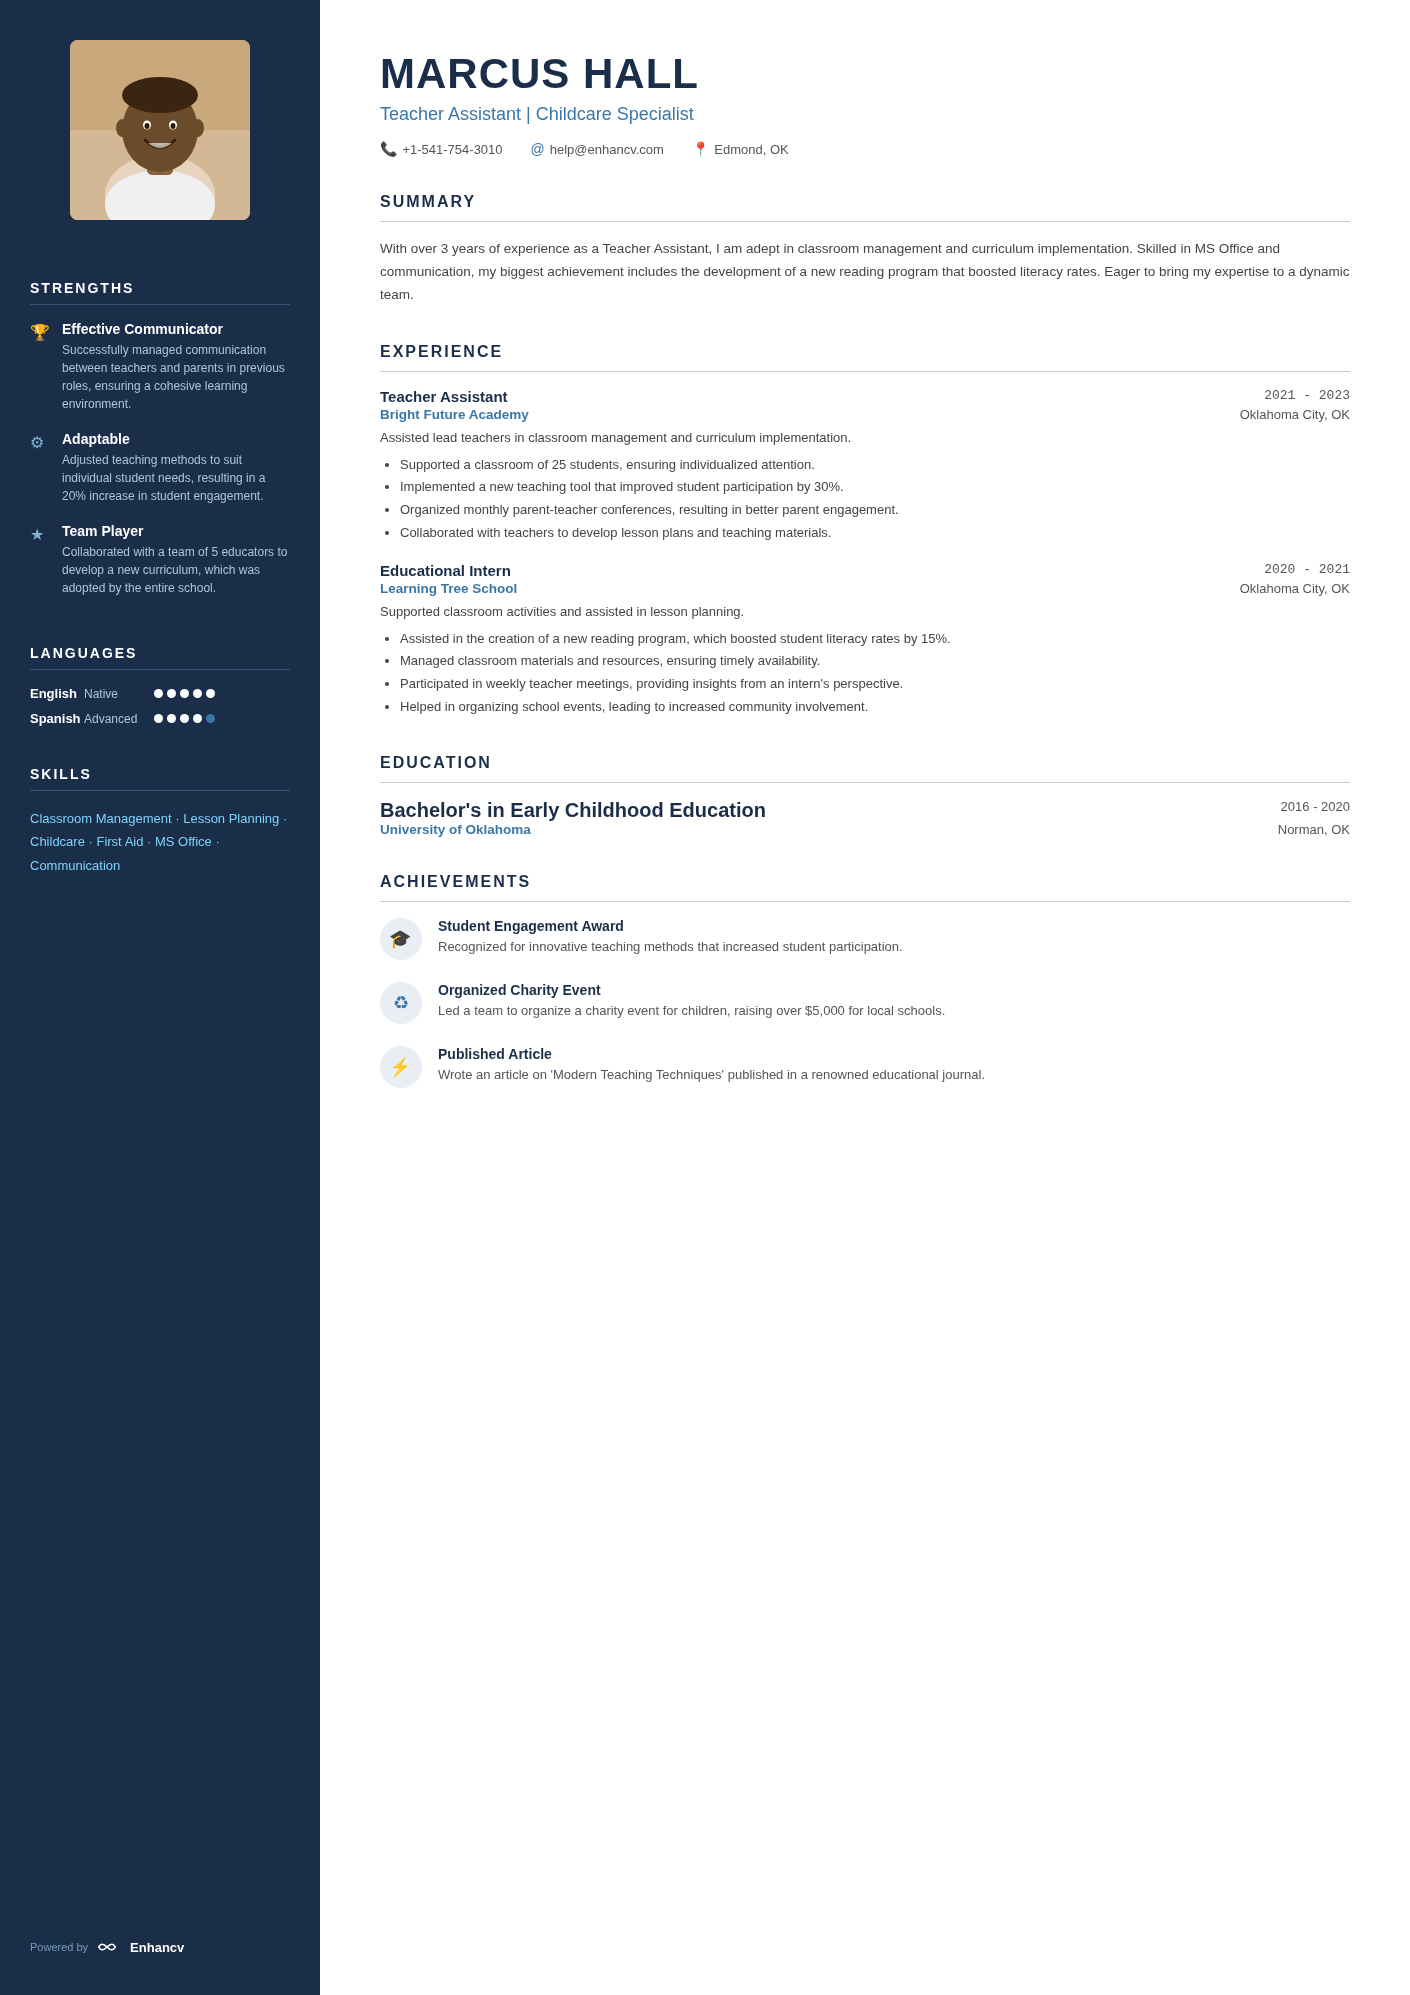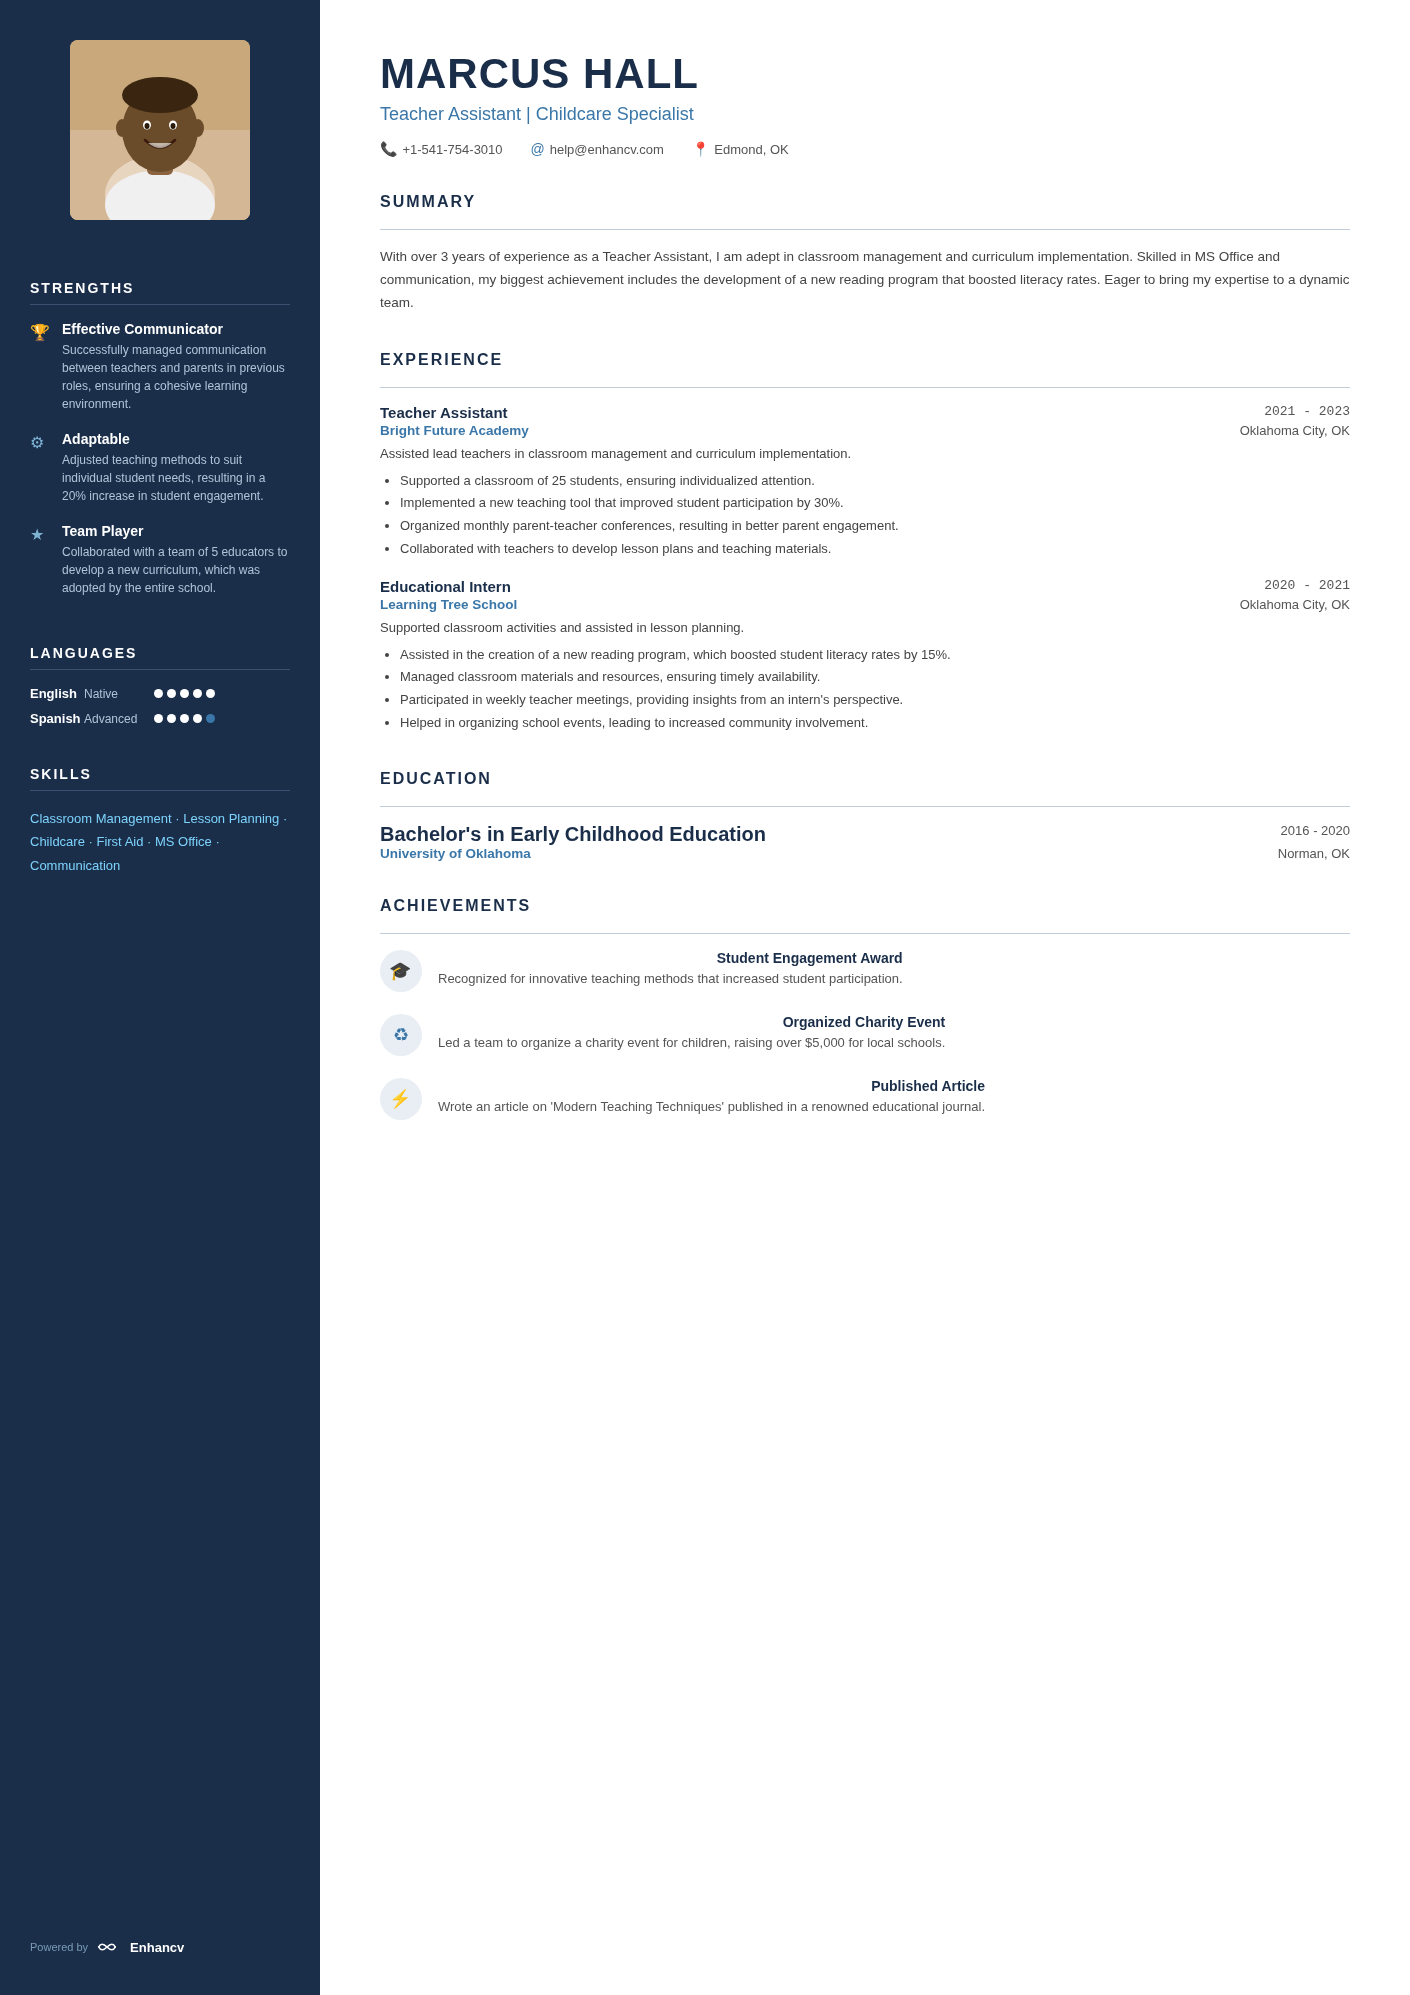--- a/index.html
+++ b/index.html
@@ -160,21 +160,21 @@
       gap: 5px;
     }
     .contact-icon { color: #3a77a8; font-size: 14px; }
     .section-title {
       font-size: 16px;
       font-weight: 700;
       letter-spacing: 2px;
       text-transform: uppercase;
       color: #1a2e4a;
       border-bottom: 1.5px solid #c0ccd8;
-      padding-bottom: 18px;
+      padding-bottom: 10px;
       margin-bottom: 16px;
       margin-top: 36px;
     }
     .summary-text {
       font-size: 13.5px;
       color: #444;
       line-height: 1.7;
     }
     
     .exp-header {
@@ -259,21 +259,20 @@
       align-items: center;
       justify-content: center;
       font-size: 18px;
       color: #3a77a8;
     }
     .achievement-title {
       font-size: 14px;
       font-weight: 700;
       color: #1a2e4a;
       margin-bottom: 3px;
-      text-align: right;
     }
     .achievement-desc {
       font-size: 13px;
       color: #555;
       line-height: 1.5;
     }
   </style>
 </head>
 <body>
 

